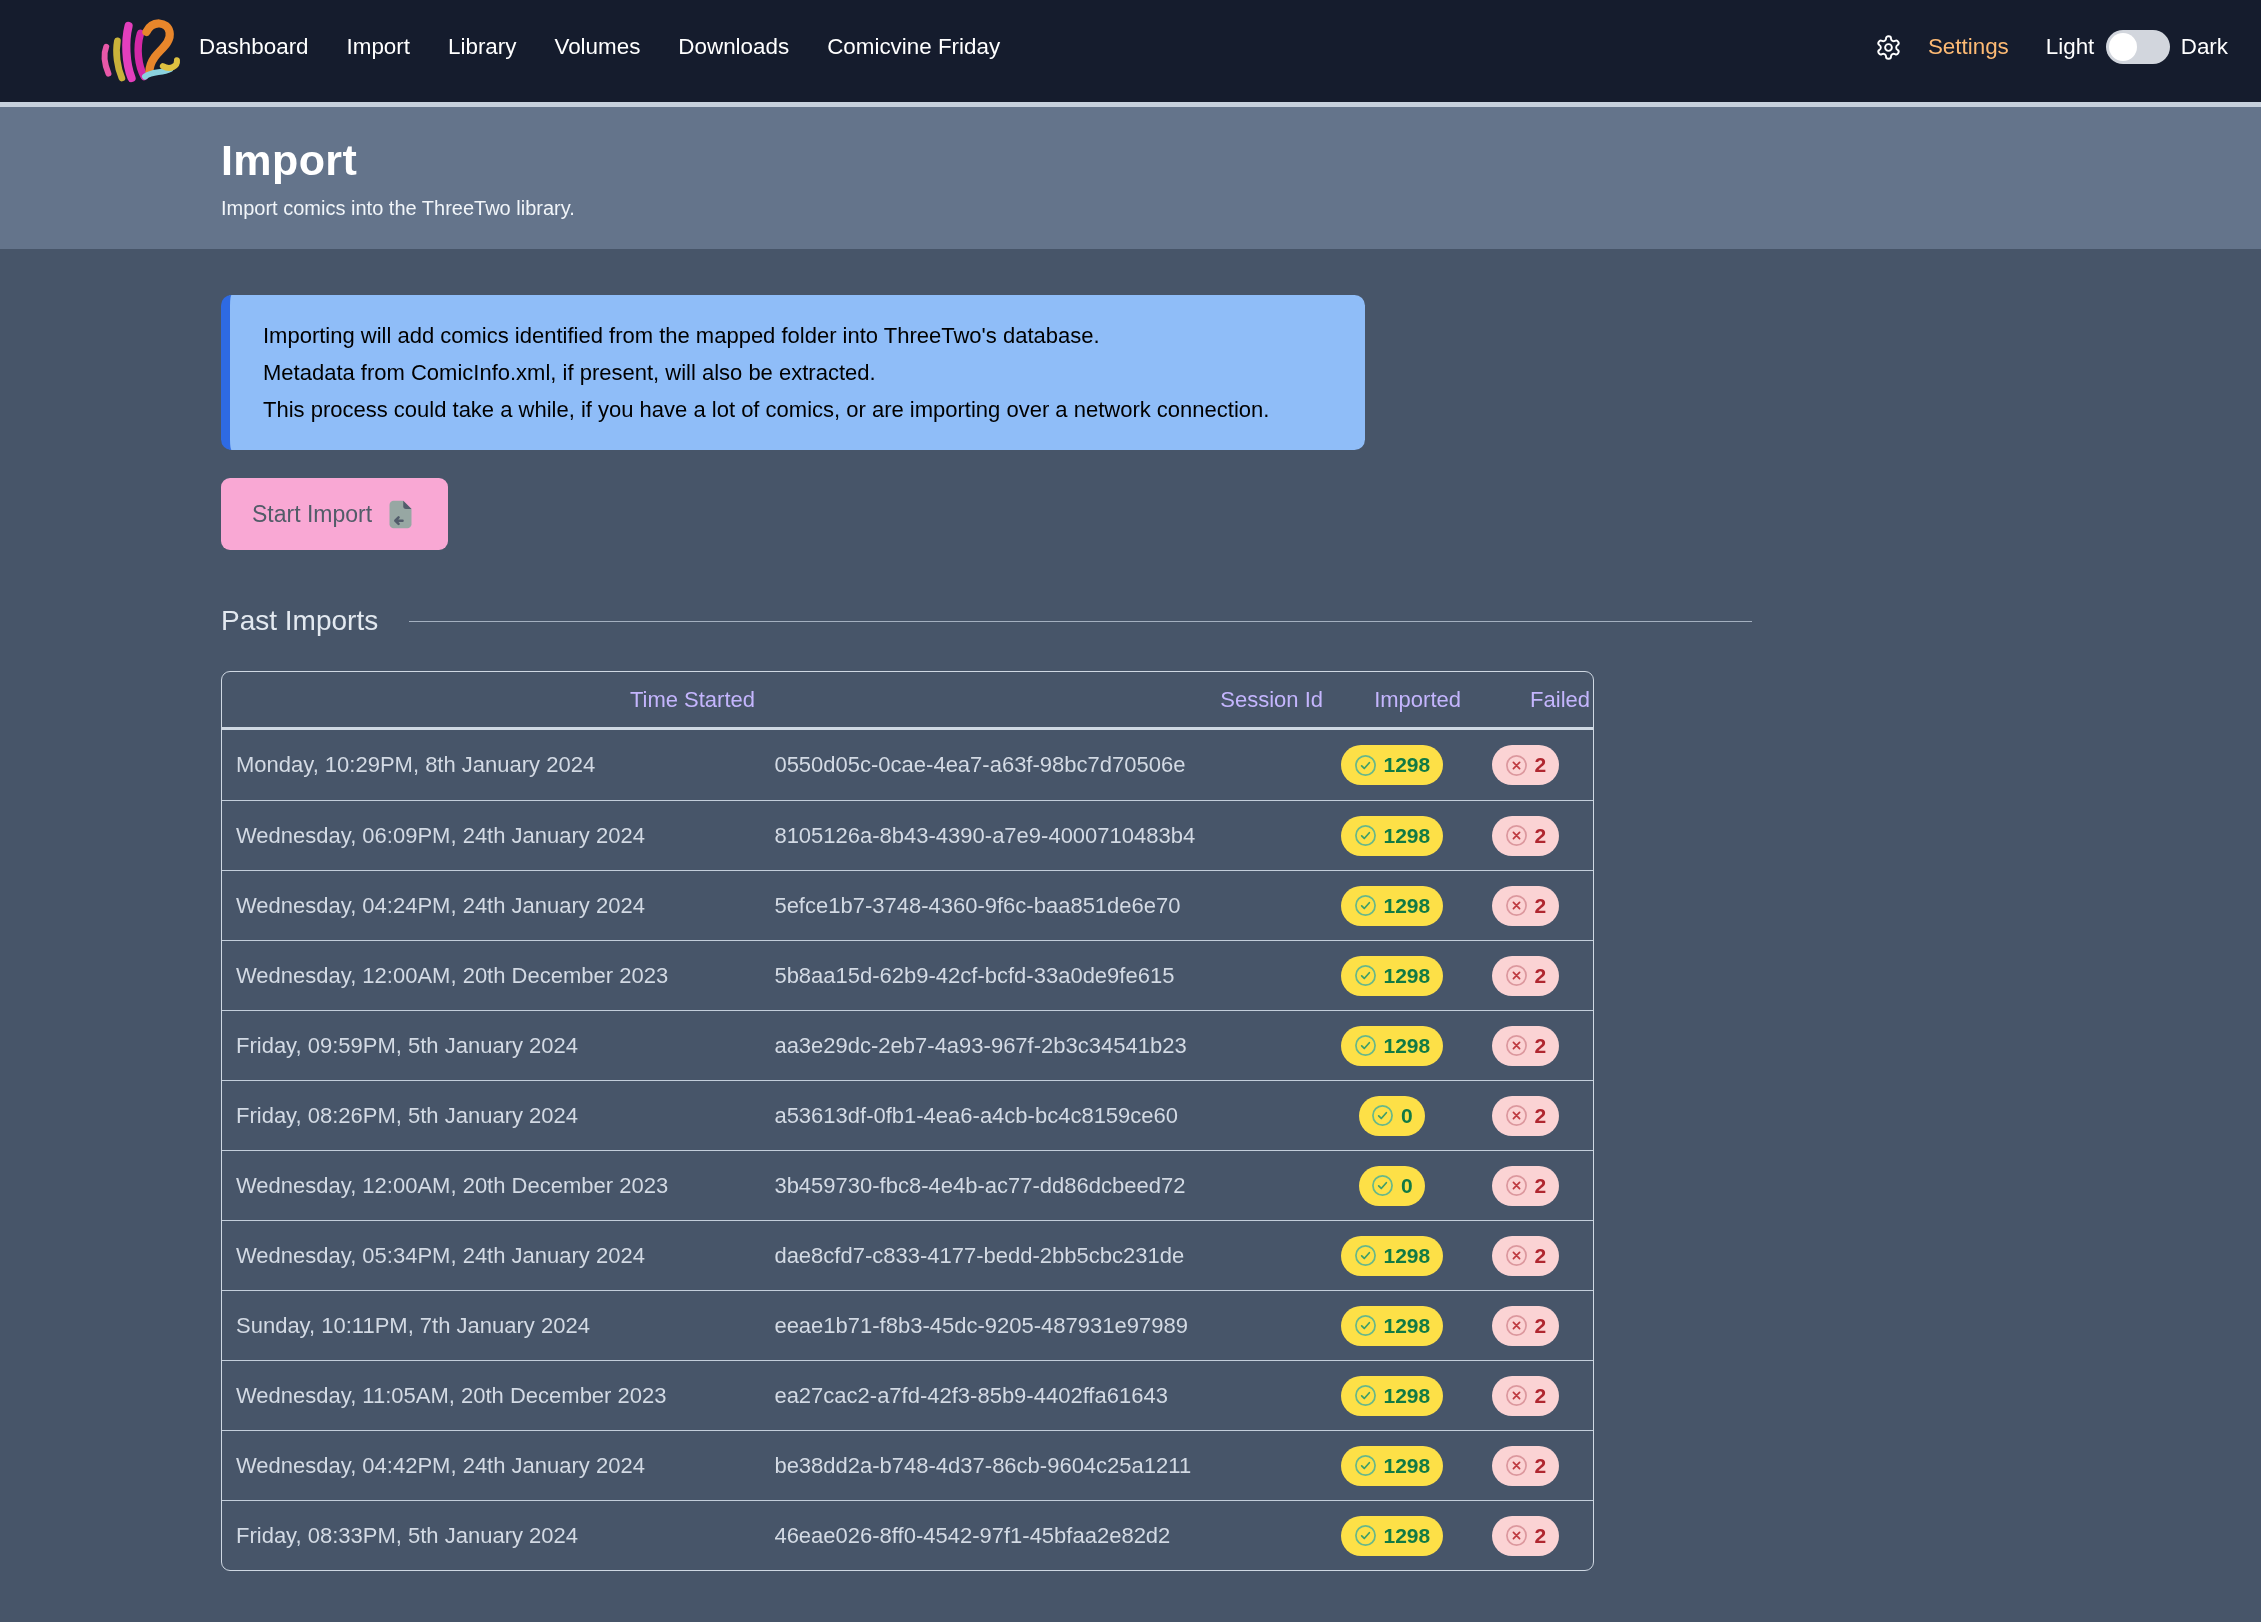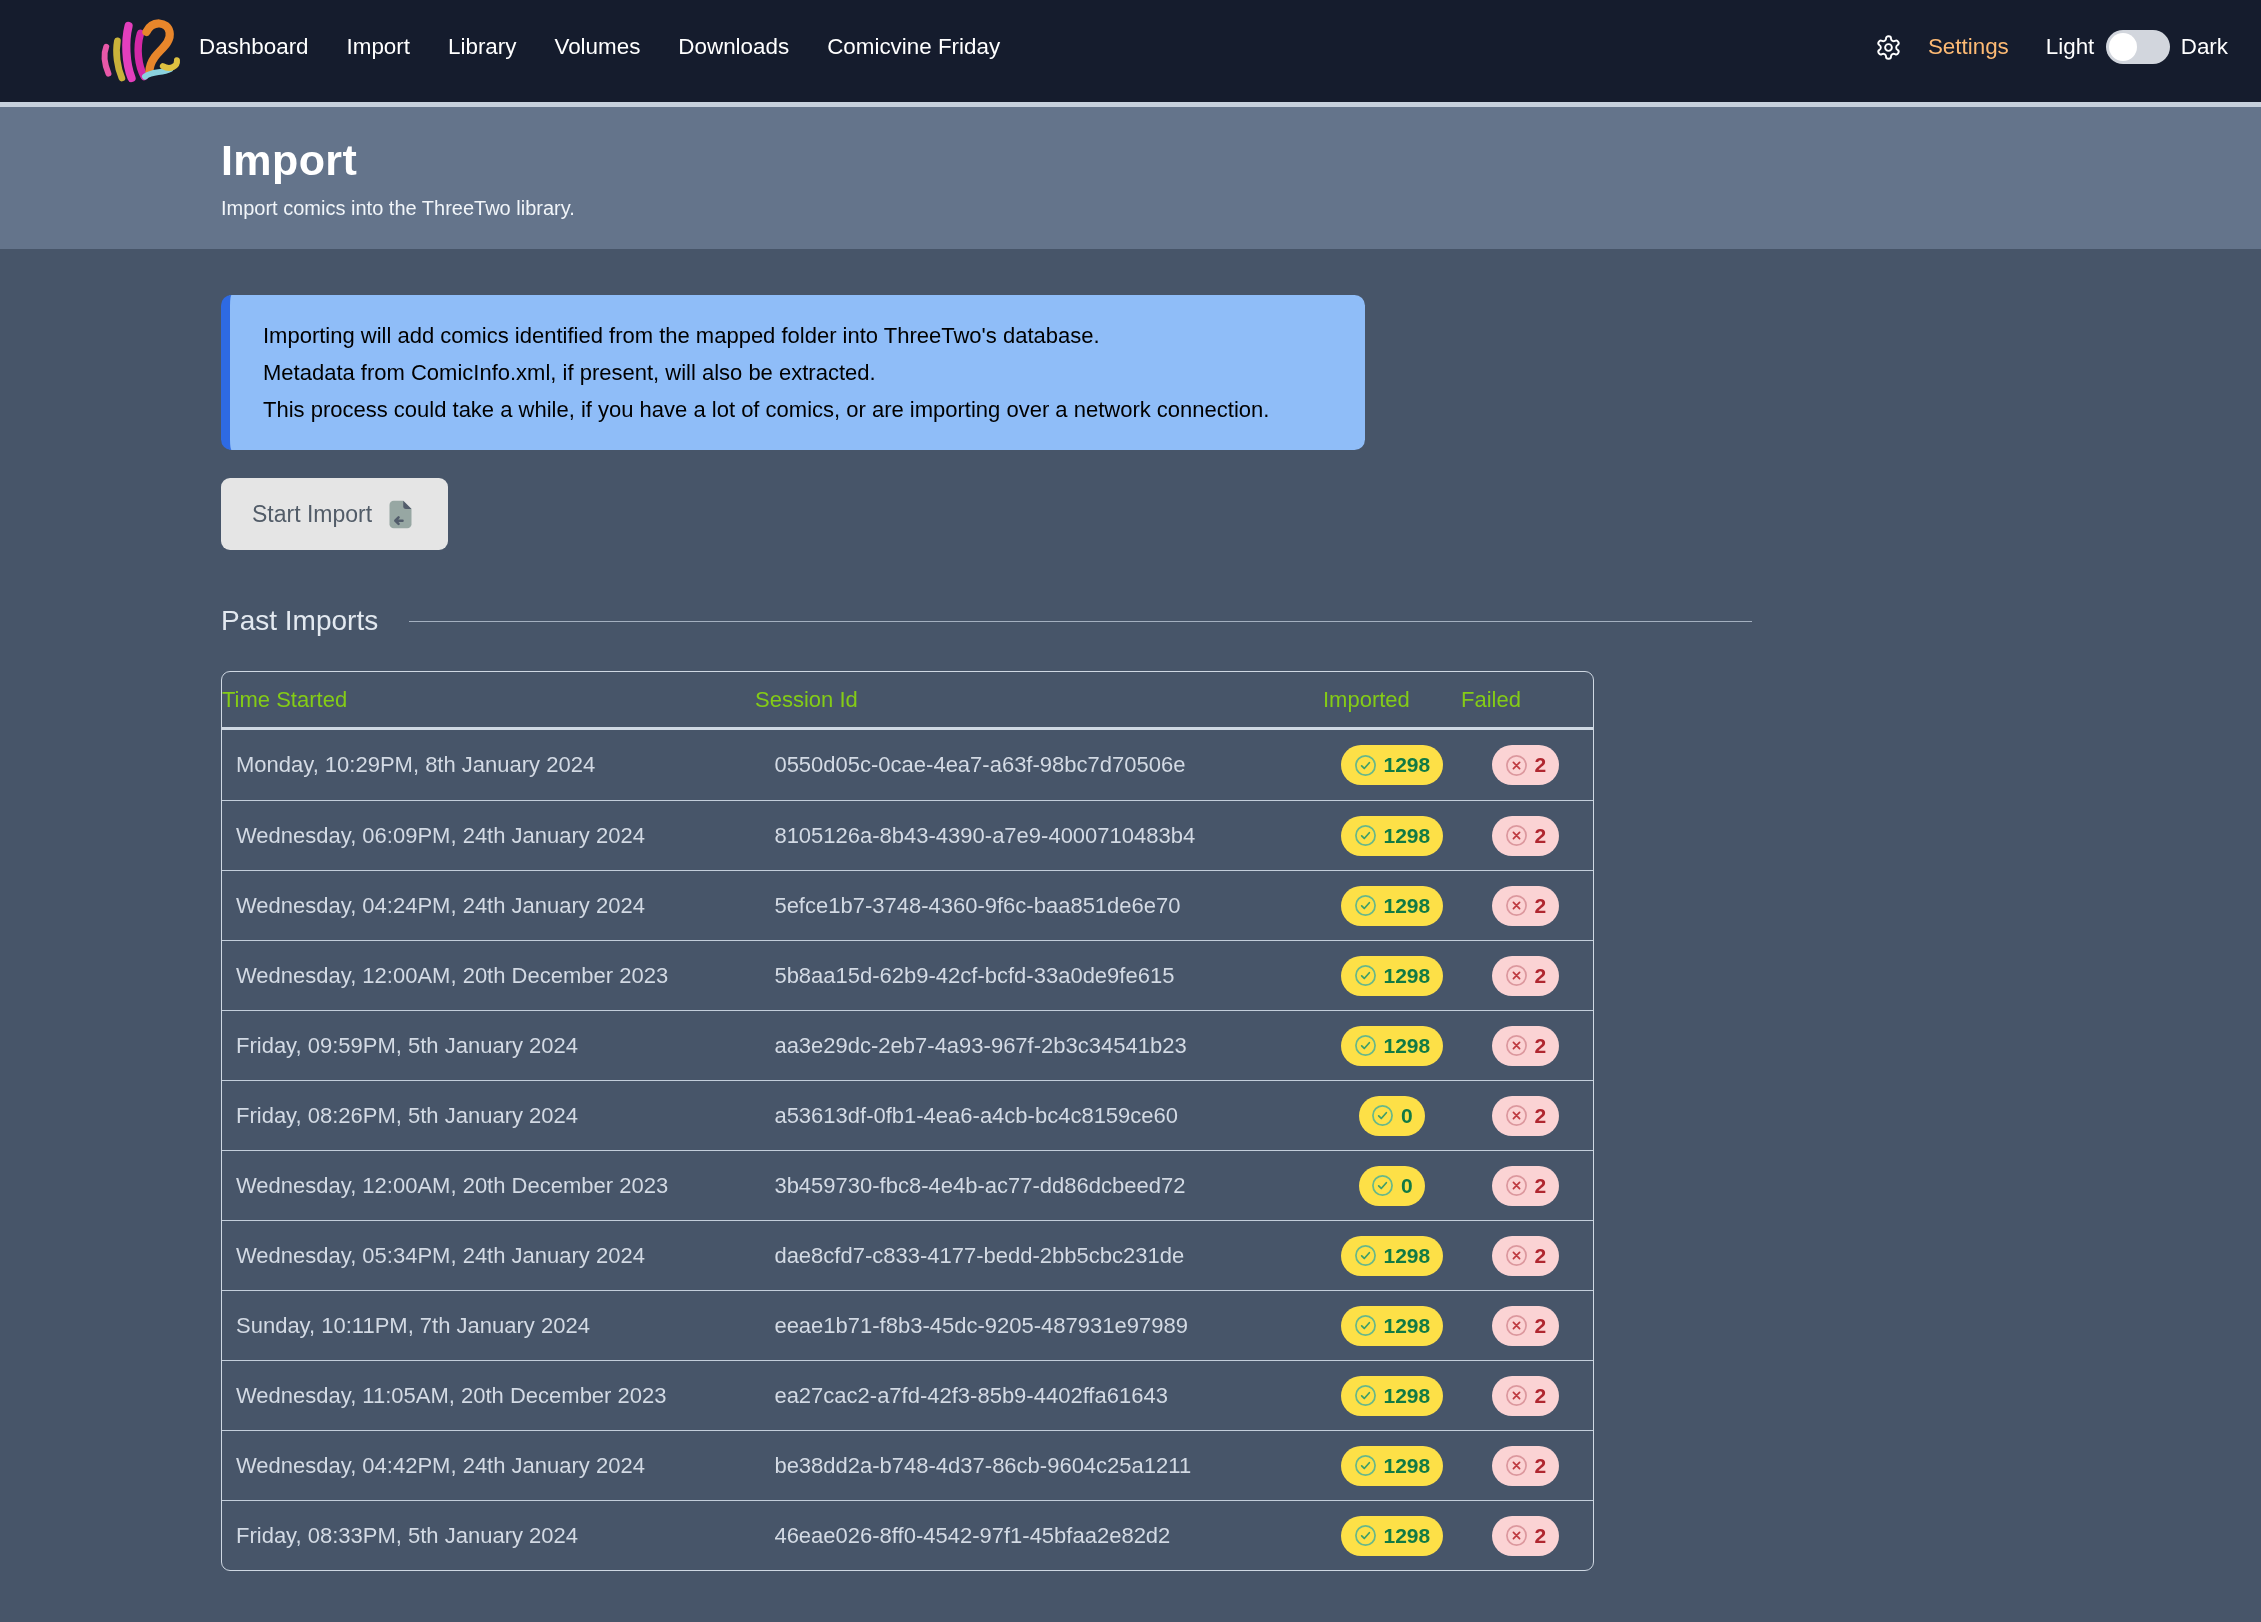--- a/index.html
+++ b/index.html
@@ -49,21 +49,21 @@
 
   .info-box {
     width:1144px; background:#8fbdf8; border-left:9px solid #2e6ae3;
     border-radius:10.5px; padding:22.4px 33px;
     color:#000000; font-size:22px; line-height:37px;
   }
 
   .start-import-btn {
     margin-top:28px; height:72px; padding:0 31px;
     display:inline-flex; align-items:center; gap:12px;
-    background:#e5e5e5; border:none; border-radius:9px;
+    background:#f9a8d4; border:none; border-radius:9px;
     font-family:inherit; font-size:23px; color:#525c68; cursor:pointer;
   }
   .file-icon { width:33px; height:33px; }
 
   
   .past-imports-header {
     margin-top:55px; width:1531px;
     display:flex; align-items:center;
   }
   .section-title { color:#e3e9f0; font-size:28px; font-weight:500; white-space:nowrap; }
@@ -72,21 +72,21 @@
   .table {
     margin-top:34px; width:1373px;
     border:1.5px solid #cfd8e3; border-radius:9px;
     overflow:hidden;
   }
   .thead {
     display:grid; grid-template-columns:533px 568px 138px 129px;
     height:58px; align-items:center;
     border-bottom:3.7px solid #cfd8e3;
   }
-  .th { color:#84cc16; font-size:22px; text-align:left; }
+  .th { color:#c4b5fd; font-size:22px; text-align:right; }
   .trow {
     display:grid; grid-template-columns:533px 568px 138px 129px;
     height:70px; align-items:center;
   }
   .trow + .trow { border-top:1.5px solid #c3cedb; }
   .cell { color:#d3dae4; font-size:22px; white-space:nowrap; }
   .cell.time { padding-left:14px; }
   .cell.session { padding-left:19.4px; }
   .cell.center { justify-self:center; }
 

